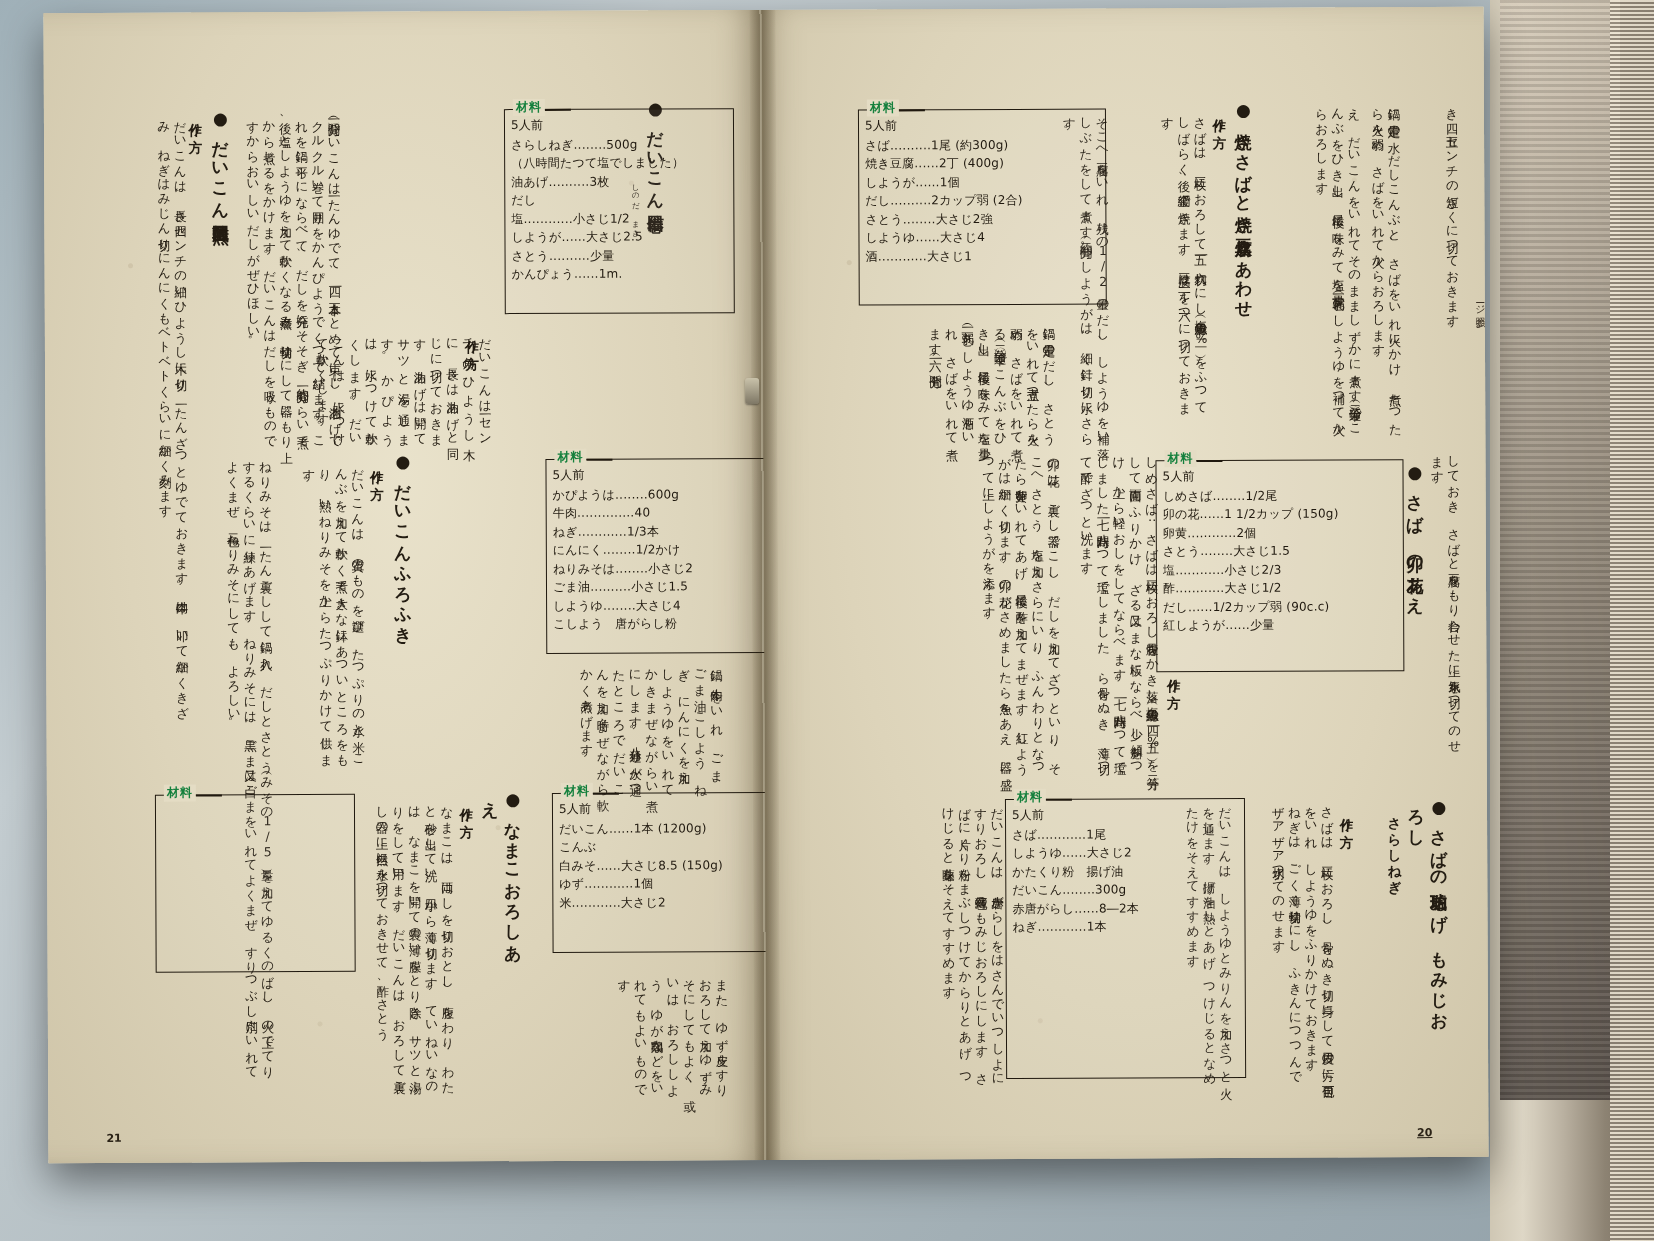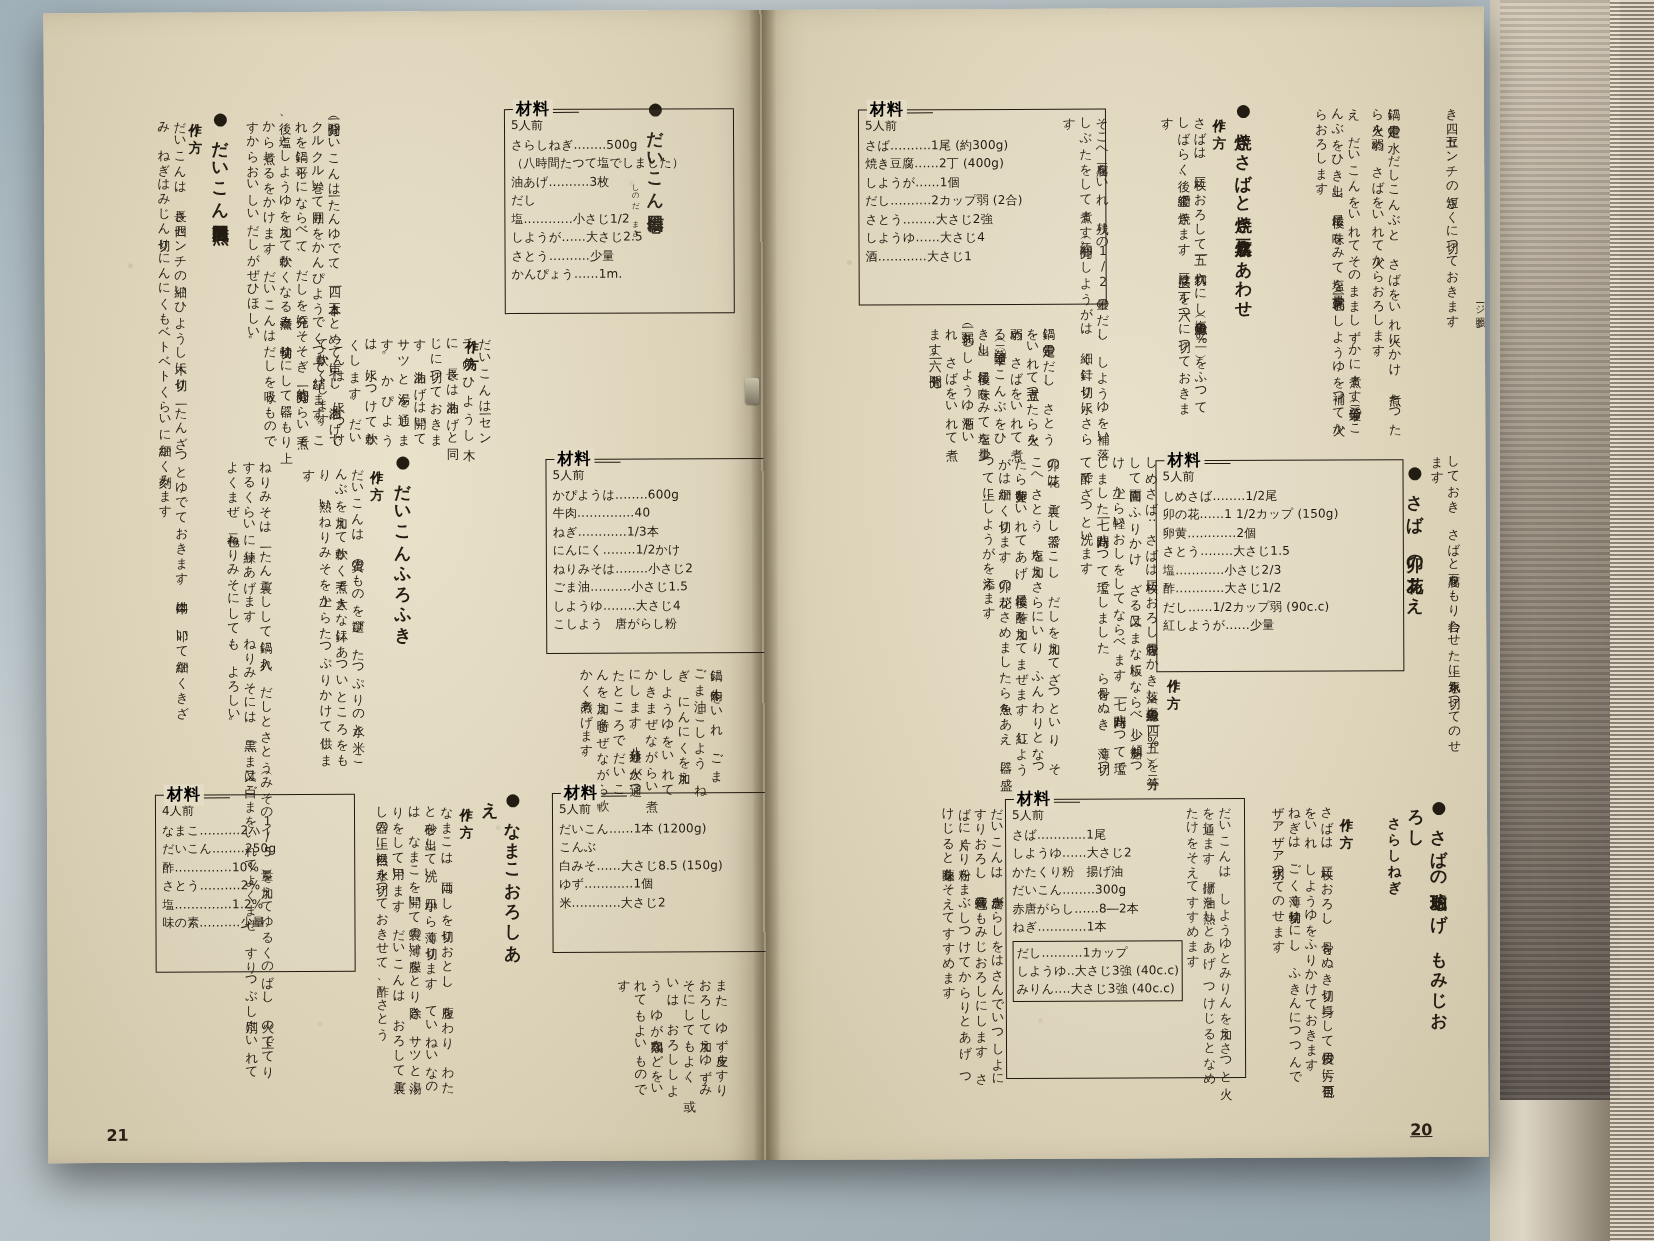--- a/index.html
+++ b/index.html
@@ -98,21 +98,21 @@
     position:absolute;
     border:1.6px solid #20190f;
     background:rgba(255,255,255,.05);
     padding:5px 6px 6px 6px;
     box-sizing:border-box;
   }
   .ibox .title{
     position:absolute;top:-11px;left:8px;
     background:#e4dcc4;
     padding:0 3px;
-    font-size:16px;font-weight:bold;color:#000000;
+    font-size:12px;font-weight:bold;color:#15803d;
     letter-spacing:1px;
   }
   .ibox .title:after{
     content:"";position:absolute;left:100%;top:60%;width:26px;height:1.6px;background:#20190f;
   }
   .ibox ul{list-style:none;margin:0;padding:0;}
   .ibox li{
     font-size:12px;color:#20190f;
     white-space:nowrap;
     margin:1.5px 0;
@@ -120,21 +120,21 @@
   }
   .ibox li.serves{margin-bottom:3px;}
   .sub-box{
     border:1.4px solid #20190f;
     padding:2px 3px;margin-top:3px;
     display:inline-block;
   }
   .sub-box li{margin:1px 0;}
 
   .folio{
-    position:absolute;bottom:18px;font-size:16px;color:#2a2216;font-weight:bold;
+    position:absolute;bottom:18px;font-size:11px;color:#2a2216;font-weight:bold;
   }
   .side-note{
     position:absolute;right:-2px;top:290px;
     font-size:10px;color:#3a3024;
   }
 </style>
 </head>
 <body>
 
 <div class="scene">
@@ -216,29 +216,20 @@
 
       <div class="heading vt" style="left:432px;top:778px;height:175px;">
         <span>●</span><span>なまこおろしあえ</span>
       </div>
       <div class="subhead vt" style="left:410px;top:786px;">作り方</div>
       <div class="body-col vt" style="left:300px;top:786px;width:108px;height:290px;">なまこは、両はしを切りおとし、腹をわり、わたと砂を出して洗い、小口から薄く切ります。ていねいなのは、なまこを開いて裏の薄い膜をとり除き、サツと湯ふりをして用います。だいこんは、おろして裏ごし器の上に自然に水を切つておきせて、酢、さとう</div>
       <div class="body-col vt" style="left:470px;top:960px;width:212px;height:120px;">また、ゆず皮をすりおろして加えゆずみそにしてもよく、或いは、おろししよう ゆが鶏肉などをいれてもよいものです。</div>
 
       <div class="ibox" style="left:108px;top:782px;width:200px;height:178px;">
         <span class="title">材料</span>
-        <ul>
-          <li class="serves">4人前</li>
-          <li>なまこ‥‥‥‥‥2ハイ</li>
-          <li>だいこん‥‥‥‥250g</li>
-          <li>酢‥‥‥‥‥‥‥10%</li>
-          <li>さとう‥‥‥‥‥2%</li>
-          <li>塩‥‥‥‥‥‥‥1.2%</li>
-          <li>味の素‥‥‥‥‥少量</li>
-        </ul>
       </div>
 
       <div class="folio" style="left:58px;">21</div>
     </div>
 
     <div class="page right">
       <div class="speckle"></div>
 
       <div class="body-col vt" style="left:640px;top:92px;width:58px;height:330px;">き四、五センチの短ざくに切つておきます。</div>
       <div class="body-col vt" style="left:600px;top:92px;width:40px;height:330px;">鍋に定量の水、だしこんぶと、さばをいれ火にかけ、煮たつたら火を弱め、さばをいれて火からおろします。</div>
@@ -303,27 +294,20 @@
         <span class="title">材料</span>
         <ul>
           <li class="serves">5人前</li>
           <li>さば‥‥‥‥‥‥1尾</li>
           <li>しようゆ‥‥‥大さじ2</li>
           <li>かたくり粉　揚げ油</li>
           <li>だいこん‥‥‥‥300g</li>
           <li>赤唐がらし‥‥‥8―2本</li>
           <li>ねぎ‥‥‥‥‥‥1本</li>
         </ul>
-        <div class="sub-box">
-          <ul>
-            <li>だし‥‥‥‥‥1カップ</li>
-            <li>しようゆ‥大さじ3強 (40c.c)</li>
-            <li>みりん‥‥大さじ3強 (40c.c)</li>
-          </ul>
-        </div>
       </div>
 
       <div class="folio" style="right:56px;text-decoration:underline;">20</div>
       <div class="side-note vt">ージ参照</div>
     </div>
 
     <div class="gutter"></div>
     <div class="staple"></div>
   </div>
 </div>

